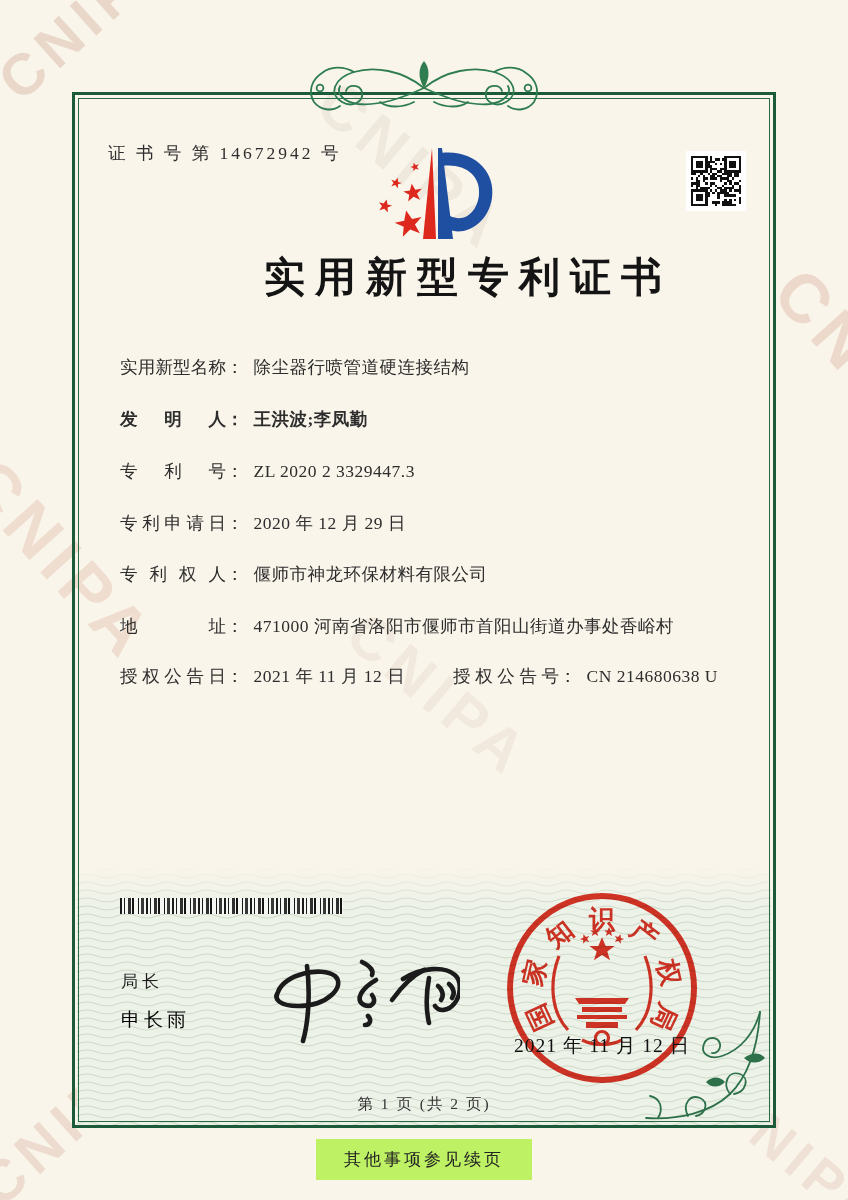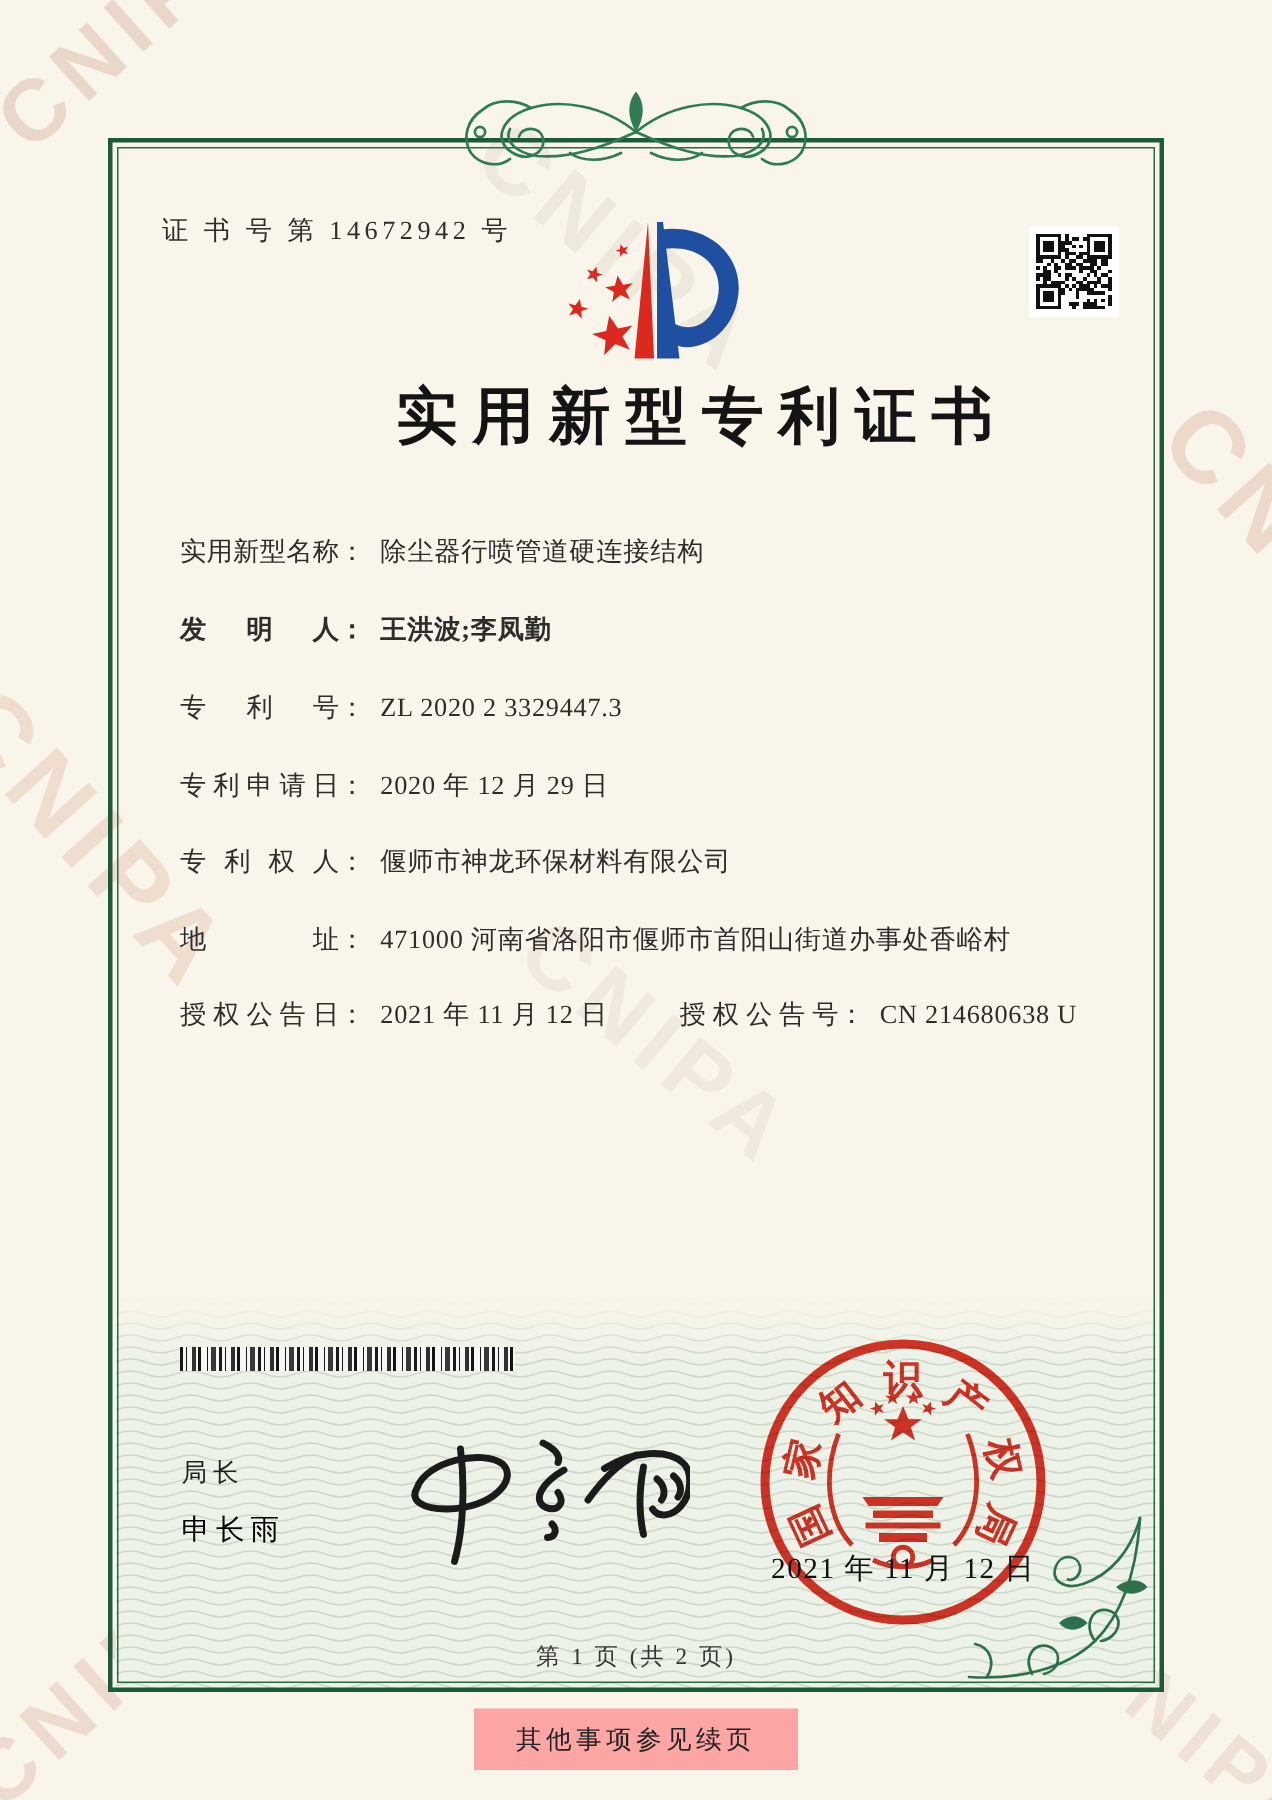--- a/index.html
+++ b/index.html
@@ -40,21 +40,21 @@
   .signer-title{position:absolute;left:121px;top:970px;font-size:17px;color:#1f1f1f;z-index:2;letter-spacing:4px;}
   .signer-name{position:absolute;left:121px;top:1007px;font-size:19px;color:#000000;z-index:2;letter-spacing:4px;}
   .signature{position:absolute;left:240px;top:928px;z-index:2;}
   .seal{position:absolute;left:502px;top:888px;z-index:3;mix-blend-mode:multiply;opacity:.95;}
   .sealch{font-size:26px;font-weight:bold;fill:#dc2a1b;text-anchor:middle;
           font-family:"Liberation Serif","DejaVu Serif",serif;}
   .seal-date{position:absolute;left:514px;top:1032px;width:200px;font-size:19.5px;color:#111;
              letter-spacing:1px;z-index:4;white-space:nowrap;}
   .pageinfo{position:absolute;left:0;top:1094px;width:100%;text-align:center;font-size:15.5px;
             letter-spacing:2px;color:#333;z-index:2;}
-  .footnote{position:absolute;left:50%;transform:translateX(-50%);top:1139px;background:#fca5a5;
+  .footnote{position:absolute;left:50%;transform:translateX(-50%);top:1139px;background:#bef264;
             padding:9px 28px;font-size:17px;letter-spacing:3px;color:#222;z-index:2;white-space:nowrap;}
   .orn-top{position:absolute;left:284px;top:58px;z-index:1;}
   .orn-corner{position:absolute;left:628px;top:1006px;z-index:1;}
 </style>
 </head>
 <body>
 
 <span class="wm" style="left:-20px;top:-16px;font-size:58px;color:rgba(205,168,150,.38);transform:rotate(-42deg);">CNIPA</span>
 <span class="wm" style="left:300px;top:130px;font-size:62px;color:rgba(190,178,168,.20);transform:rotate(40deg);">CNIPA</span>
 <span class="wm" style="left:748px;top:330px;font-size:68px;color:rgba(222,184,168,.45);transform:rotate(48deg);">CNIPA</span>

